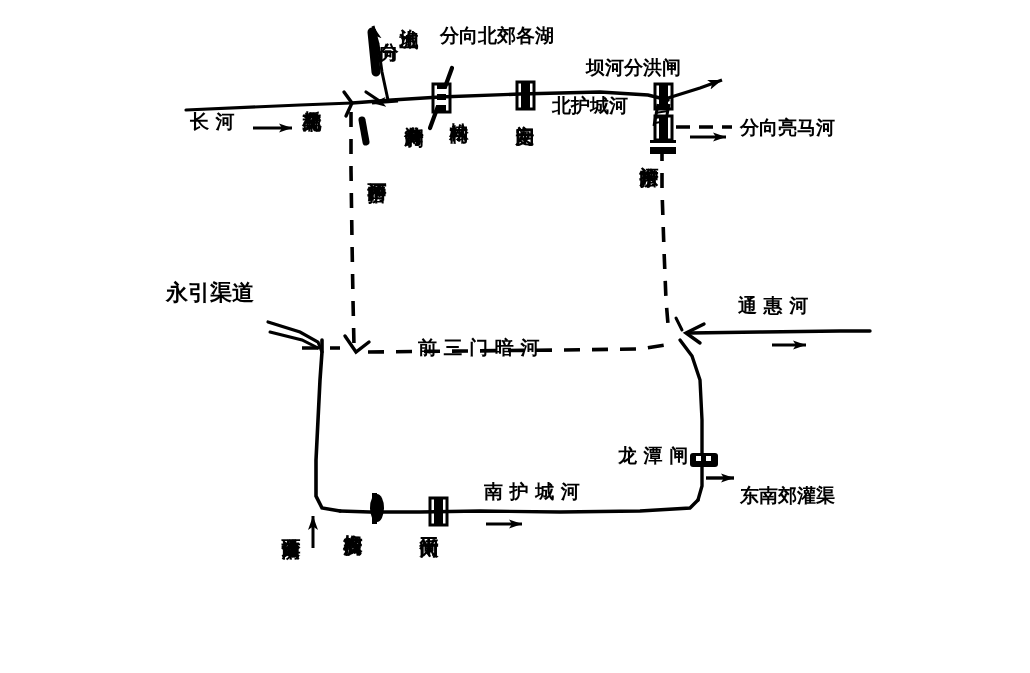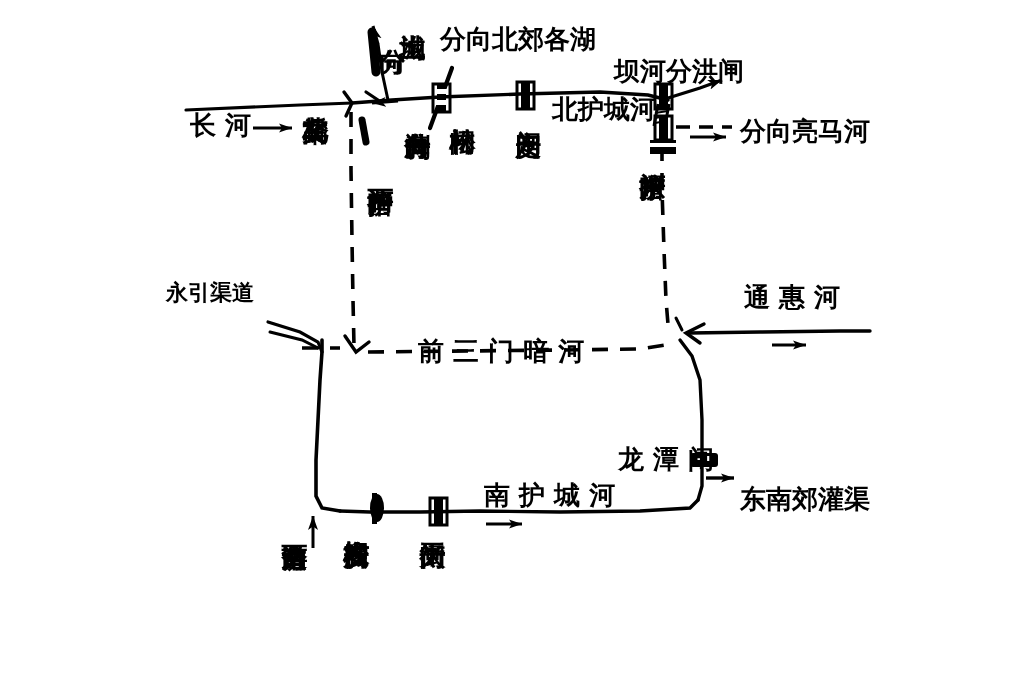--- a/index.html
+++ b/index.html
@@ -33,21 +33,21 @@
     white-space: nowrap;
     line-height: 1.02;
     letter-spacing: 0px;
   }
   .label.vert {
     writing-mode: vertical-rl;
     text-orientation: upright;
     white-space: nowrap;
     line-height: 1.0;
   }
-  .sz-md { font-size: 26px; }
+  .sz-md { font-size: 19px; }
   .sz-lg { font-size: 22px; }
 </style>
 </head>
 <body>
 
 <div id="diagram-root">
 
   <svg id="diagram-svg" viewBox="0 0 1030 673" xmlns="http://www.w3.org/2000/svg">
 
     <defs>
@@ -217,33 +217,33 @@
   <div class="label sz-md" style="left:440px; top:26px;">分向北郊各湖</div>
 
   <div class="label vert sz-md" style="left:405px; top:112px;">分向什刹海</div>
 
   <div class="label vert sz-md" style="left:450px; top:108px;">松林闸</div>
 
   <div class="label vert sz-md" style="left:516px; top:110px;">安定门闸</div>
 
   <div class="label sz-md" style="left:552px; top:96px;">北护城河</div>
 
-  <div class="label sz-md" style="left:586px; top:58px;margin-left:28px;">坝河分洪闸</div>
+  <div class="label sz-md" style="left:586px; top:58px;">坝河分洪闸</div>
 
   <div class="label sz-md" style="left:740px; top:118px;">分向亮马河</div>
 
   <div class="label vert sz-md" style="left:640px; top:152px;">东护暗河</div>
 
   <div class="label vert sz-md" style="left:368px; top:168px;">西护暗河</div>
 
   <div class="label sz-lg" style="left:166px; top:282px;">永引渠道</div>
 
   <div class="label sz-md" style="left:418px; top:338px;">前 三 门 暗 河</div>
 
-  <div class="label sz-md" style="left:738px; top:284px;margin-left:6px;">通 惠 河</div>
+  <div class="label sz-md" style="left:738px; top:296px;">通 惠 河</div>
 
   <div class="label sz-md" style="left:618px; top:446px;">龙 潭 闸</div>
 
   <div class="label sz-md" style="left:740px; top:486px;">东南郊灌渠</div>
 
   <div class="label sz-md" style="left:484px; top:482px;">南 护 城 河</div>
 
   <div class="label vert sz-md" style="left:282px; top:524px;">西南分洪道</div>
 
   <div class="label vert sz-md" style="left:344px; top:520px;">右安门橡胶坝</div>

